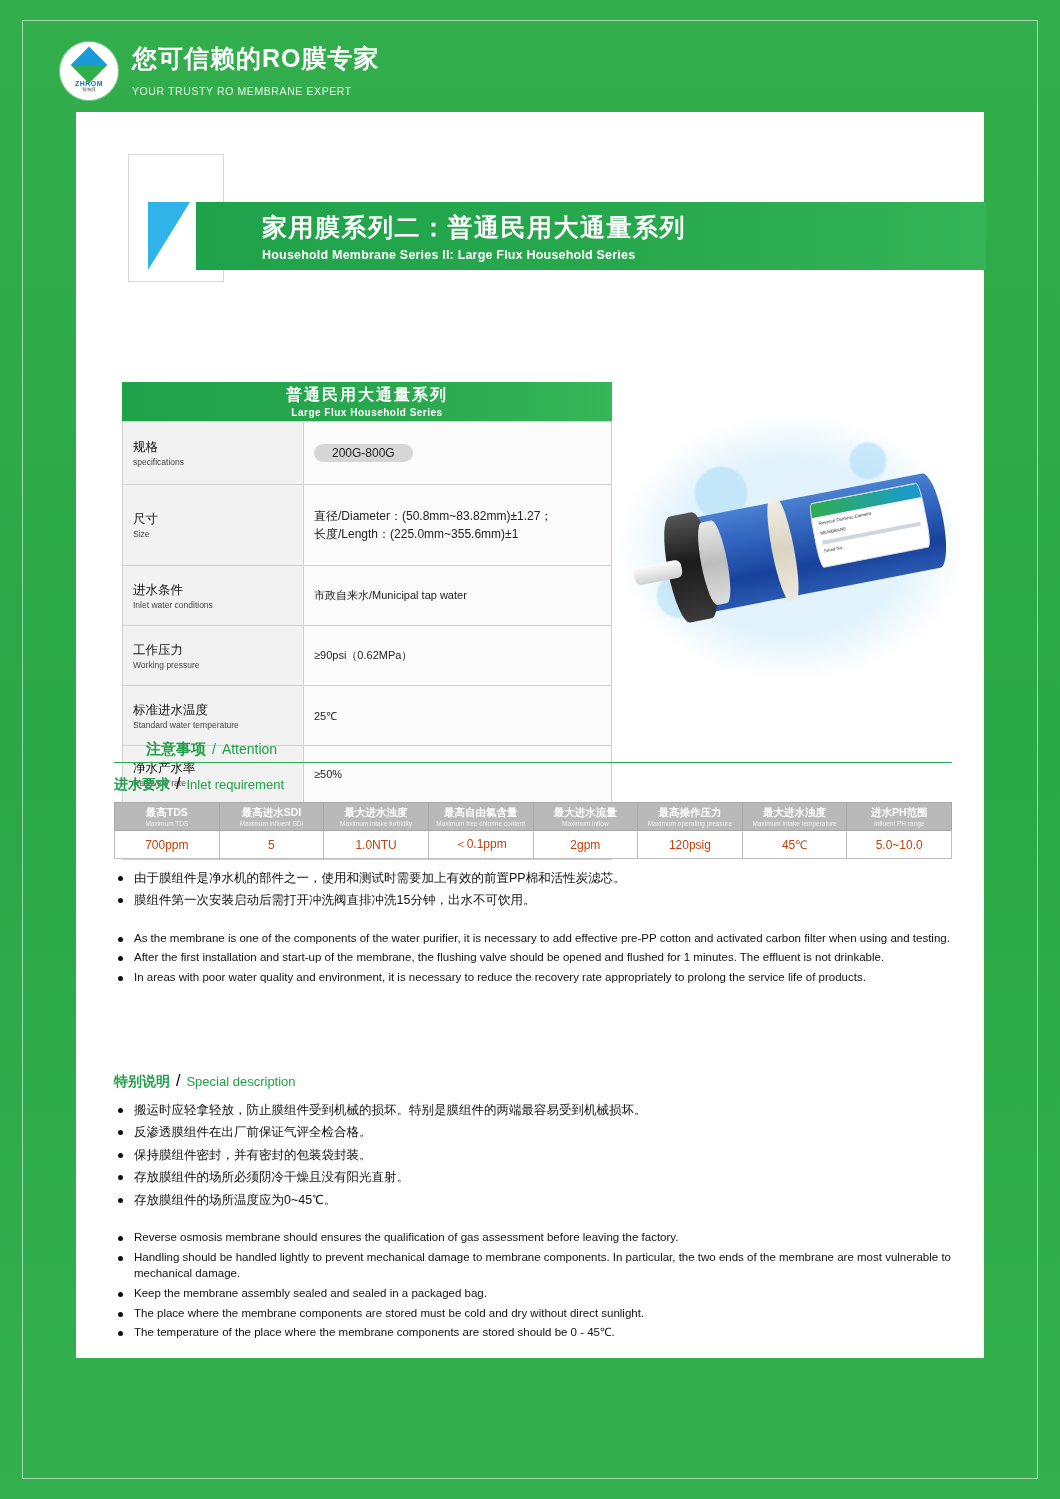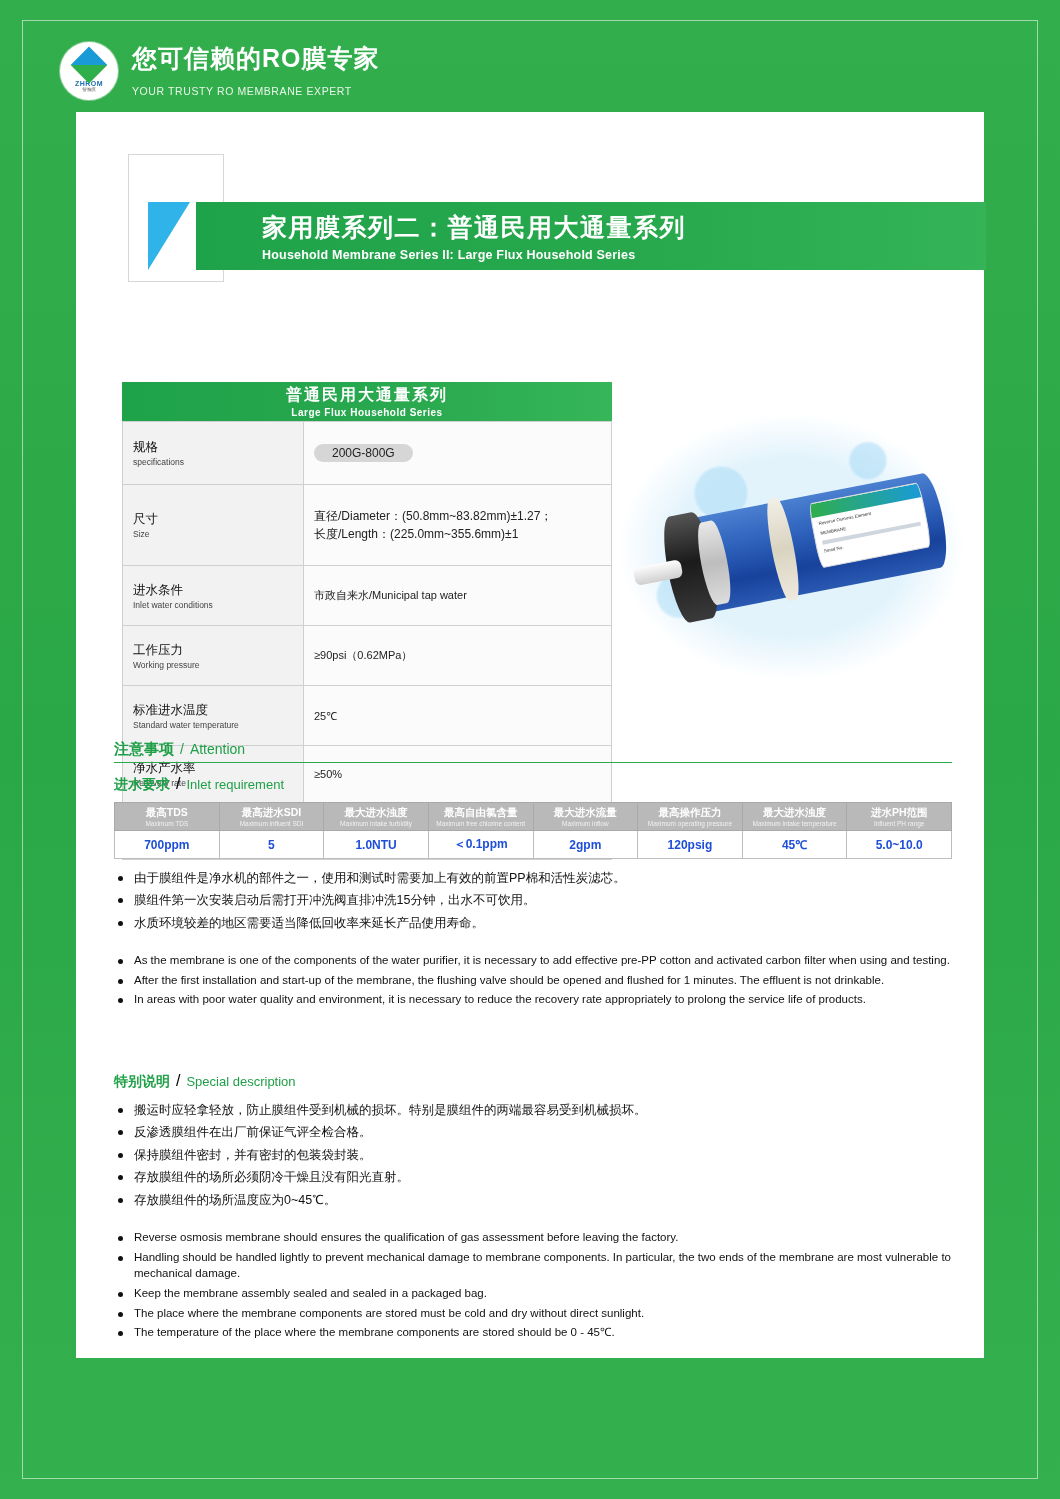--- a/index.html
+++ b/index.html
@@ -295,20 +295,21 @@
     display: flex;
     align-items: baseline;
     gap: 6px;
     border-bottom: 1.5px solid #2aa94f;
     padding-bottom: 3px;
   }
   .sec-title .cn {
     color: #1f9f47;
     font-size: 15px;
     font-weight: bold;
+    margin-left: 32px;
   }
   .sec-title .slash { color: #1f9f47; font-size: 14px; }
   .sec-title .en {
     color: #1f9f47;
     font-size: 14px;
   }
   .sub-title {
     display: flex;
     align-items: baseline;
     gap: 6px;
@@ -328,24 +329,23 @@
     color: #ffffff;
     padding: 3px 2px;
     font-weight: normal;
   }
   table.inlet th .cn { font-size: 10.5px; display: block; font-weight: bold; }
   table.inlet th .en { font-size: 6.5px; display: block; color: #f2f2f2; }
   table.inlet td {
     border: 1px solid #bdbdbd;
     text-align: center;
     font-size: 12px;
-    color: #1d4ed8;
+    color: #c2410c;
     padding: 5px 2px;
     background: #fff;
-    font-weight: bold;
   }
   ul.notes {
     list-style: none;
     margin: 10px 0 0 0;
     padding: 0;
   }
   ul.notes li {
     position: relative;
     padding-left: 20px;
     margin-bottom: 3px;
@@ -538,21 +538,20 @@
           <td>120psig</td>
           <td>45℃</td>
           <td>5.0~10.0</td>
         </tr>
       </tbody>
         </table>
 
       <ul class="notes">
         <li>由于膜组件是净水机的部件之一，使用和测试时需要加上有效的前置PP棉和活性炭滤芯。</li>
         <li>膜组件第一次安装启动后需打开冲洗阀直排冲洗15分钟，出水不可饮用。</li>
-        <li>水质环境较差的地区需要适当降低回收率来延长产品使用寿命。</li>
       </ul>
       <div class="gap-sm"></div>
       <ul class="notes">
         <li class="en">As the membrane is one of the components of the water purifier, it is necessary to add effective pre-PP cotton and activated carbon filter when using and testing.</li>
         <li class="en">After the first installation and start-up of the membrane, the flushing valve should be opened and flushed for 1 minutes. The effluent is not drinkable.</li>
         <li class="en">In areas with poor water quality and environment, it is necessary to reduce the recovery rate appropriately to prolong the service life of products.</li>
       </ul>
     </div>
 
     <div class="sec" style="top: 948px;">

